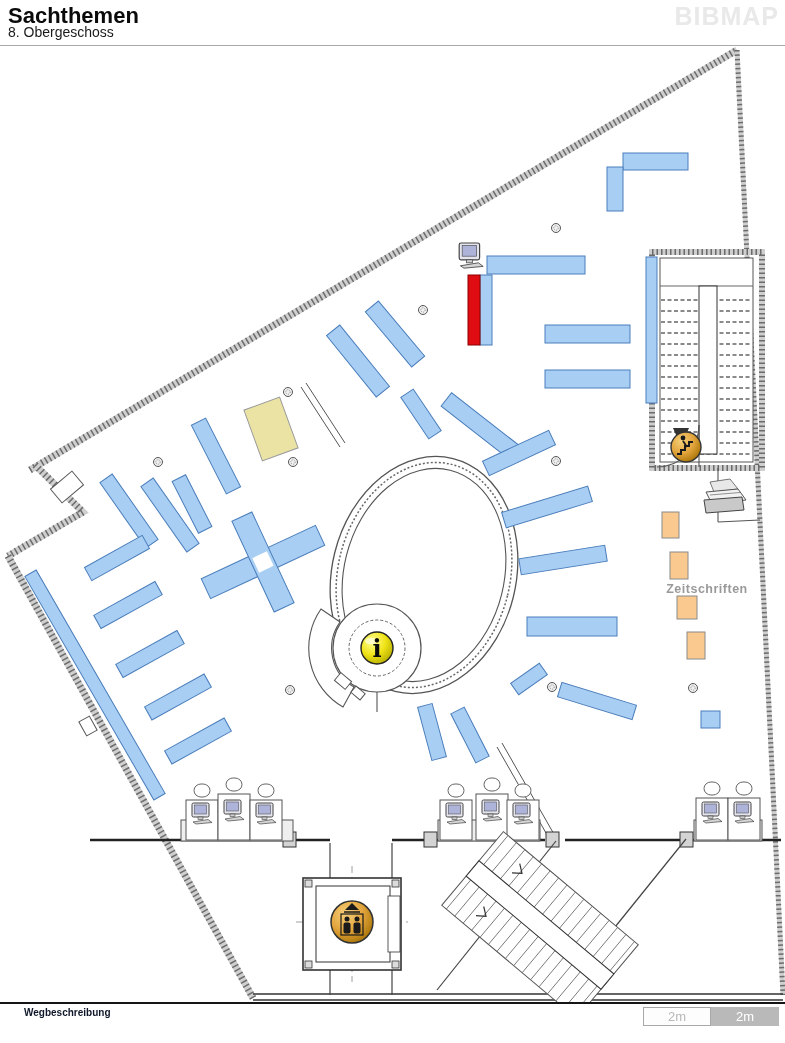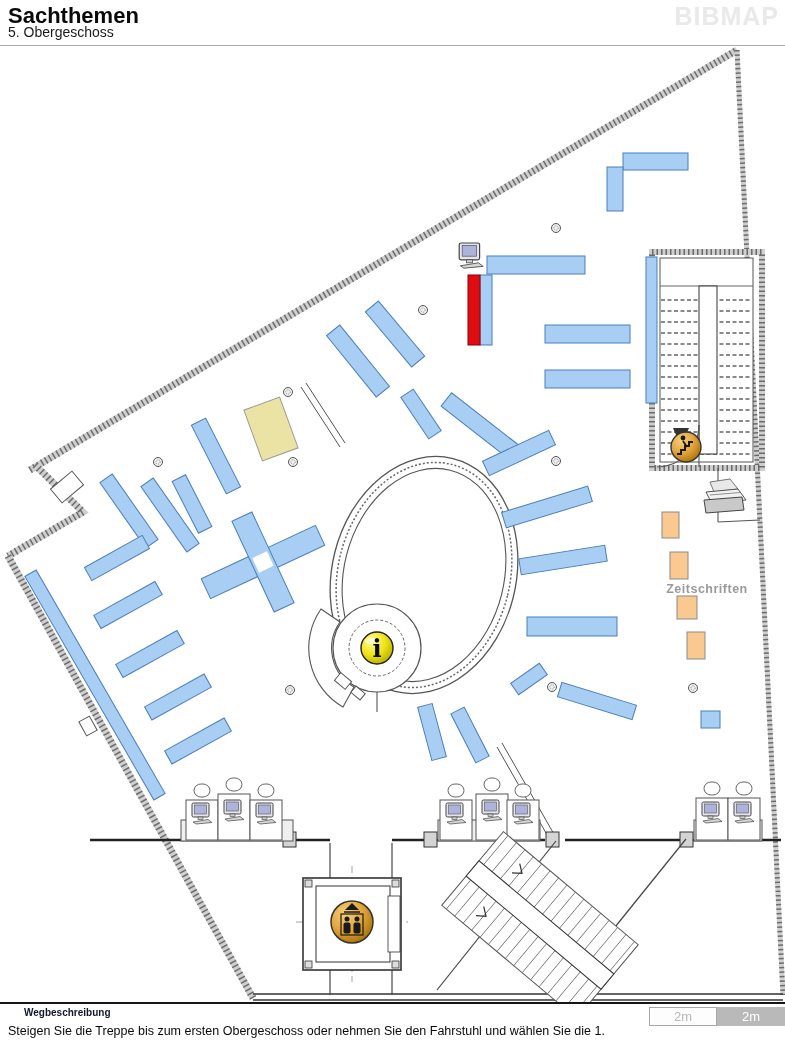--- a/index.html
+++ b/index.html
@@ -5,21 +5,21 @@
   html,body{margin:0;padding:0;background:#fff;}
   body{width:785px;height:1043px;position:relative;font-family:"Liberation Sans",sans-serif;overflow:hidden;}
   .header{position:absolute;top:0;left:0;width:785px;height:45px;background:#fff;border-bottom:1px solid #a9a9a9;z-index:5;}
   .title{position:absolute;top:3px;left:8px;font-size:22px;font-weight:bold;color:#0a0a0a;}
   .subtitle{position:absolute;top:24px;left:8px;font-size:14px;color:#1a1a1a;}
   .brand{position:absolute;top:2px;right:6px;font-size:25px;font-weight:bold;color:#e9e9e9;letter-spacing:1px;}
   .mapwrap{position:absolute;top:0;left:0;width:640px;height:1043px;}
   .footer{position:absolute;left:0;top:1002px;width:785px;height:41px;background:#fff;border-top:2px solid #151515;z-index:5;}
   .fhead{position:absolute;top:3px;left:24px;font-size:10px;font-weight:bold;color:#0f172a;}
   .ftext{position:absolute;top:20px;left:8px;font-size:12.5px;color:#0a0a0a;}
-  .scalebar{position:absolute;top:3px;right:0;display:flex;border-radius:8px;}
+  .scalebar{position:absolute;top:3px;right:6px;display:flex;border-radius:8px;}
   .seg1{width:66px;height:17px;line-height:17px;text-align:center;font-size:13px;background:#fdfdfd;border:1px solid #a8a8a8;color:#b8b8b8;}
   .seg2{width:66px;height:17px;line-height:17px;text-align:center;font-size:13px;background:#b9b9b9;border:1px solid #b9b9b9;color:#ffffff;}
   .maplabel{font-family:"Liberation Sans",sans-serif;font-weight:bold;font-size:12.5px;fill:#9a9a9a;letter-spacing:.5px;}
   .shelf{fill:#A9CEF4;stroke:#4A7EBB;stroke-width:1;}
   .wallBase{stroke:#cfcfcf;fill:none;}
   .wallHatch{stroke:#6b6b6b;fill:none;stroke-dasharray:1.5,3;}
   .thin{stroke:#555;fill:none;stroke-width:1.1;}
 </style>
 </head>
 <body>
@@ -336,24 +336,23 @@
   <g>
     <circle cx="377" cy="648" r="16" fill="url(#gInfo)" stroke="#222" stroke-width="1.4"></circle>
     <ellipse cx="371" cy="641" rx="6" ry="3.2" fill="#ffffff" opacity="0.55"></ellipse>
     <text x="377" y="657" text-anchor="middle" font-family="DejaVu Serif, serif" font-size="24" font-weight="bold" fill="#0a0a0a">i</text>
   </g>
 </svg>
 </div>
 
 <div class="header">
   <div class="title">Sachthemen</div>
-  <div class="subtitle">5. Obergeschoss</div>
+  <div class="subtitle">8. Obergeschoss</div>
   <div class="brand">BIBMAP</div>
 </div>
 
 <div class="footer">
   <div class="fhead">Wegbeschreibung</div>
-  <div class="ftext">Steigen Sie die Treppe bis zum ersten Obergeschoss oder nehmen Sie den Fahrstuhl und wählen Sie die 1.</div>
   <div class="scalebar">
     <div class="seg1">2m</div>
     <div class="seg2">2m</div>
   </div>
 </div>
 
 </body></html>

